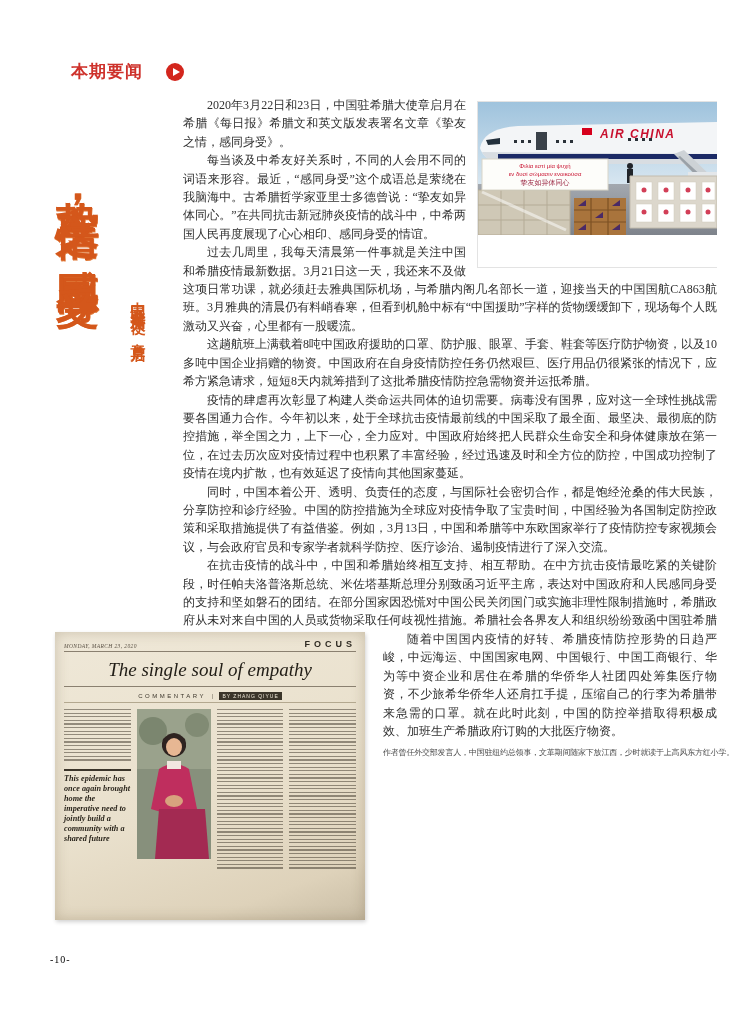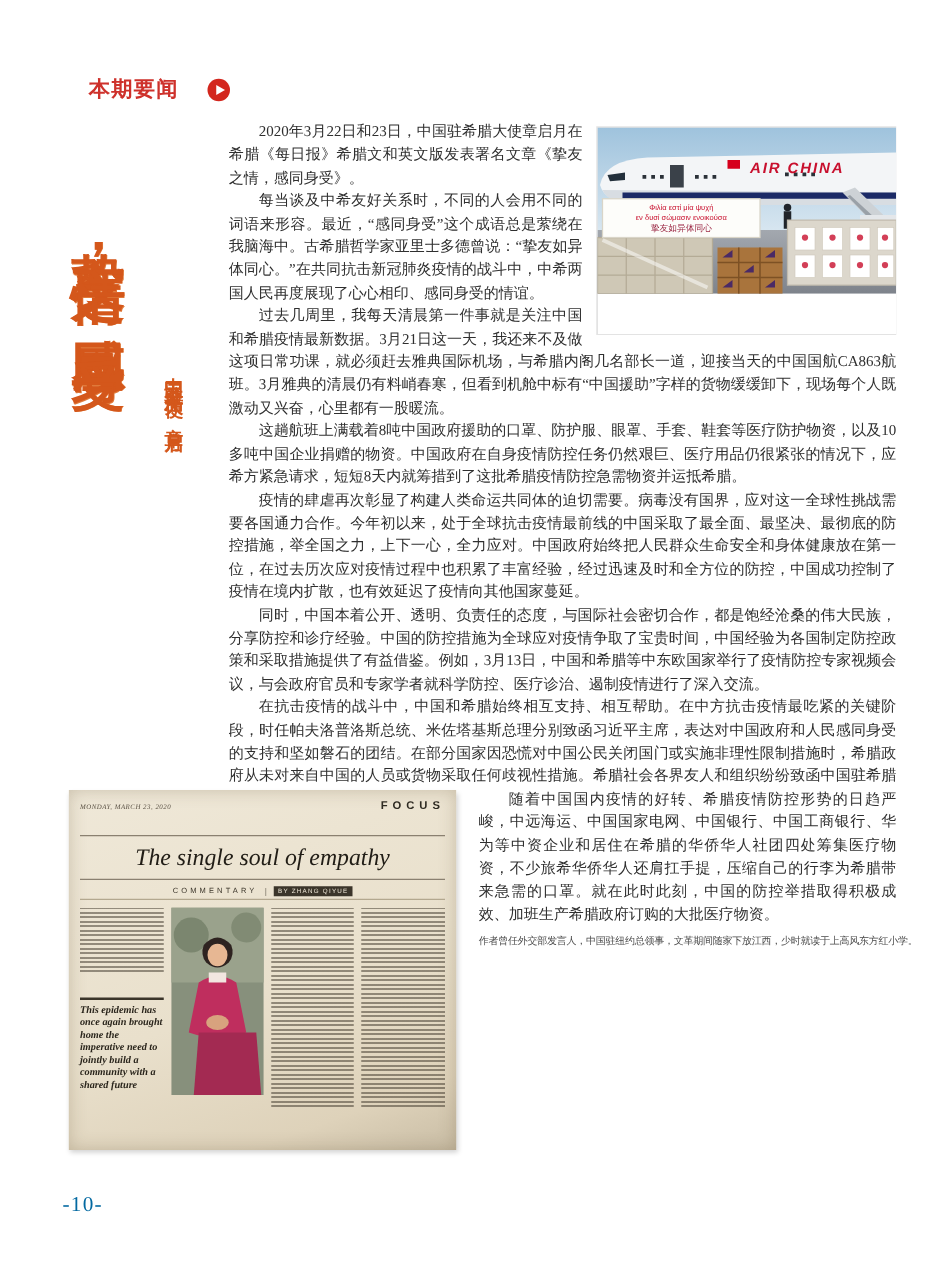--- a/index.html
+++ b/index.html
@@ -32,43 +32,43 @@
     font-size:12px;line-height:18.4px;text-align:justify;color:#2f2f2f;
   }
   .article-main p,.article-rightcol p{margin:0;text-indent:2em;}
   .article-rightcol{
     position:absolute;left:383px;top:630px;width:334px;
     font-size:12px;line-height:18.4px;text-align:justify;color:#2f2f2f;
   }
   .article-rightcol p.no-indent{text-indent:0;}
   .photo-float{float:right;width:239px;height:165px;margin:6px 0 10px 12px;box-shadow:0 0 0 1px #e3e3e3;}
   .author-note{margin-top:4px;font-size:8px;color:#4a4a4a;white-space:nowrap;letter-spacing:-0.2px;}
-  .page-number{position:absolute;left:50px;top:954px;font-size:17px;color:#0369a1;letter-spacing:1px;}
+  .page-number{position:absolute;left:50px;top:954px;font-size:10px;color:#000000;letter-spacing:1px;}
   
   .clipping{
     position:absolute;left:55px;top:632px;width:310px;height:288px;
     background:linear-gradient(160deg,#efe8d8 0%,#e9e0cc 55%,#ded2ba 85%,#c9bda5 100%);
     box-shadow:inset 0 0 14px rgba(90,70,40,.25), 1px 2px 4px rgba(0,0,0,.18);
     padding:7px 9px;box-sizing:border-box;overflow:hidden;
   }
-  .clip-topbar{display:flex;justify-content:space-between;align-items:flex-end;border-bottom:1px solid #8a8070;padding-bottom:19px;}
+  .clip-topbar{display:flex;justify-content:space-between;align-items:flex-end;border-bottom:1px solid #8a8070;padding-bottom:2px;}
   .clip-date{font-size:5.5px;font-style:italic;color:#5a5144;letter-spacing:.4px;}
   .clip-focus{font-size:9px;font-weight:bold;color:#2e2a22;letter-spacing:4px;font-family:"Liberation Sans",sans-serif;}
   .clip-headline{margin-top:7px;text-align:center;font-style:italic;font-size:19px;line-height:21px;color:#211d16;font-weight:normal;}
   .clip-rule{border-bottom:1px solid #8a8070;margin-top:6px;}
   .clip-byline{display:flex;justify-content:center;gap:6px;align-items:center;margin-top:3px;padding:2px 0;border-bottom:1px solid #b3a88f;}
   .clip-byline .commentary{font-size:6px;letter-spacing:2.5px;color:#3b352a;font-family:"Liberation Sans",sans-serif;}
   .clip-byline .sep{color:#3b352a;font-size:7px;}
   .clip-byline .writer{font-size:5px;letter-spacing:1px;background:#3b352a;color:#efe8d8;padding:1px 3px;font-family:"Liberation Sans",sans-serif;}
   .clip-body{display:flex;gap:6px;margin-top:6px;height:160px;}
   .clip-col{flex:1;}
   .greek-text{height:100%;background:repeating-linear-gradient(to bottom,rgba(58,50,38,.5) 0px,rgba(58,50,38,.5) 1.3px,transparent 1.3px,transparent 3.6px);}
   .greek-text.short{height:54px;}
   .clip-photo{width:74px;flex:0 0 74px;}
-  .pull-quote{margin-top:18px;border-top:2px solid #3b352a;padding-top:3px;font-style:italic;font-weight:bold;font-size:8.2px;line-height:10px;color:#2a251c;}
+  .pull-quote{margin-top:6px;border-top:2px solid #3b352a;padding-top:3px;font-style:italic;font-weight:bold;font-size:8.2px;line-height:10px;color:#2a251c;}
 </style>
 </head>
 <body>
 
 <div class="section-header">
   <span class="label">本期要闻</span>
   <span class="play-icon"></span>
 </div>
 
 <div class="vertical-title">挚友之情，感同身受</div>

